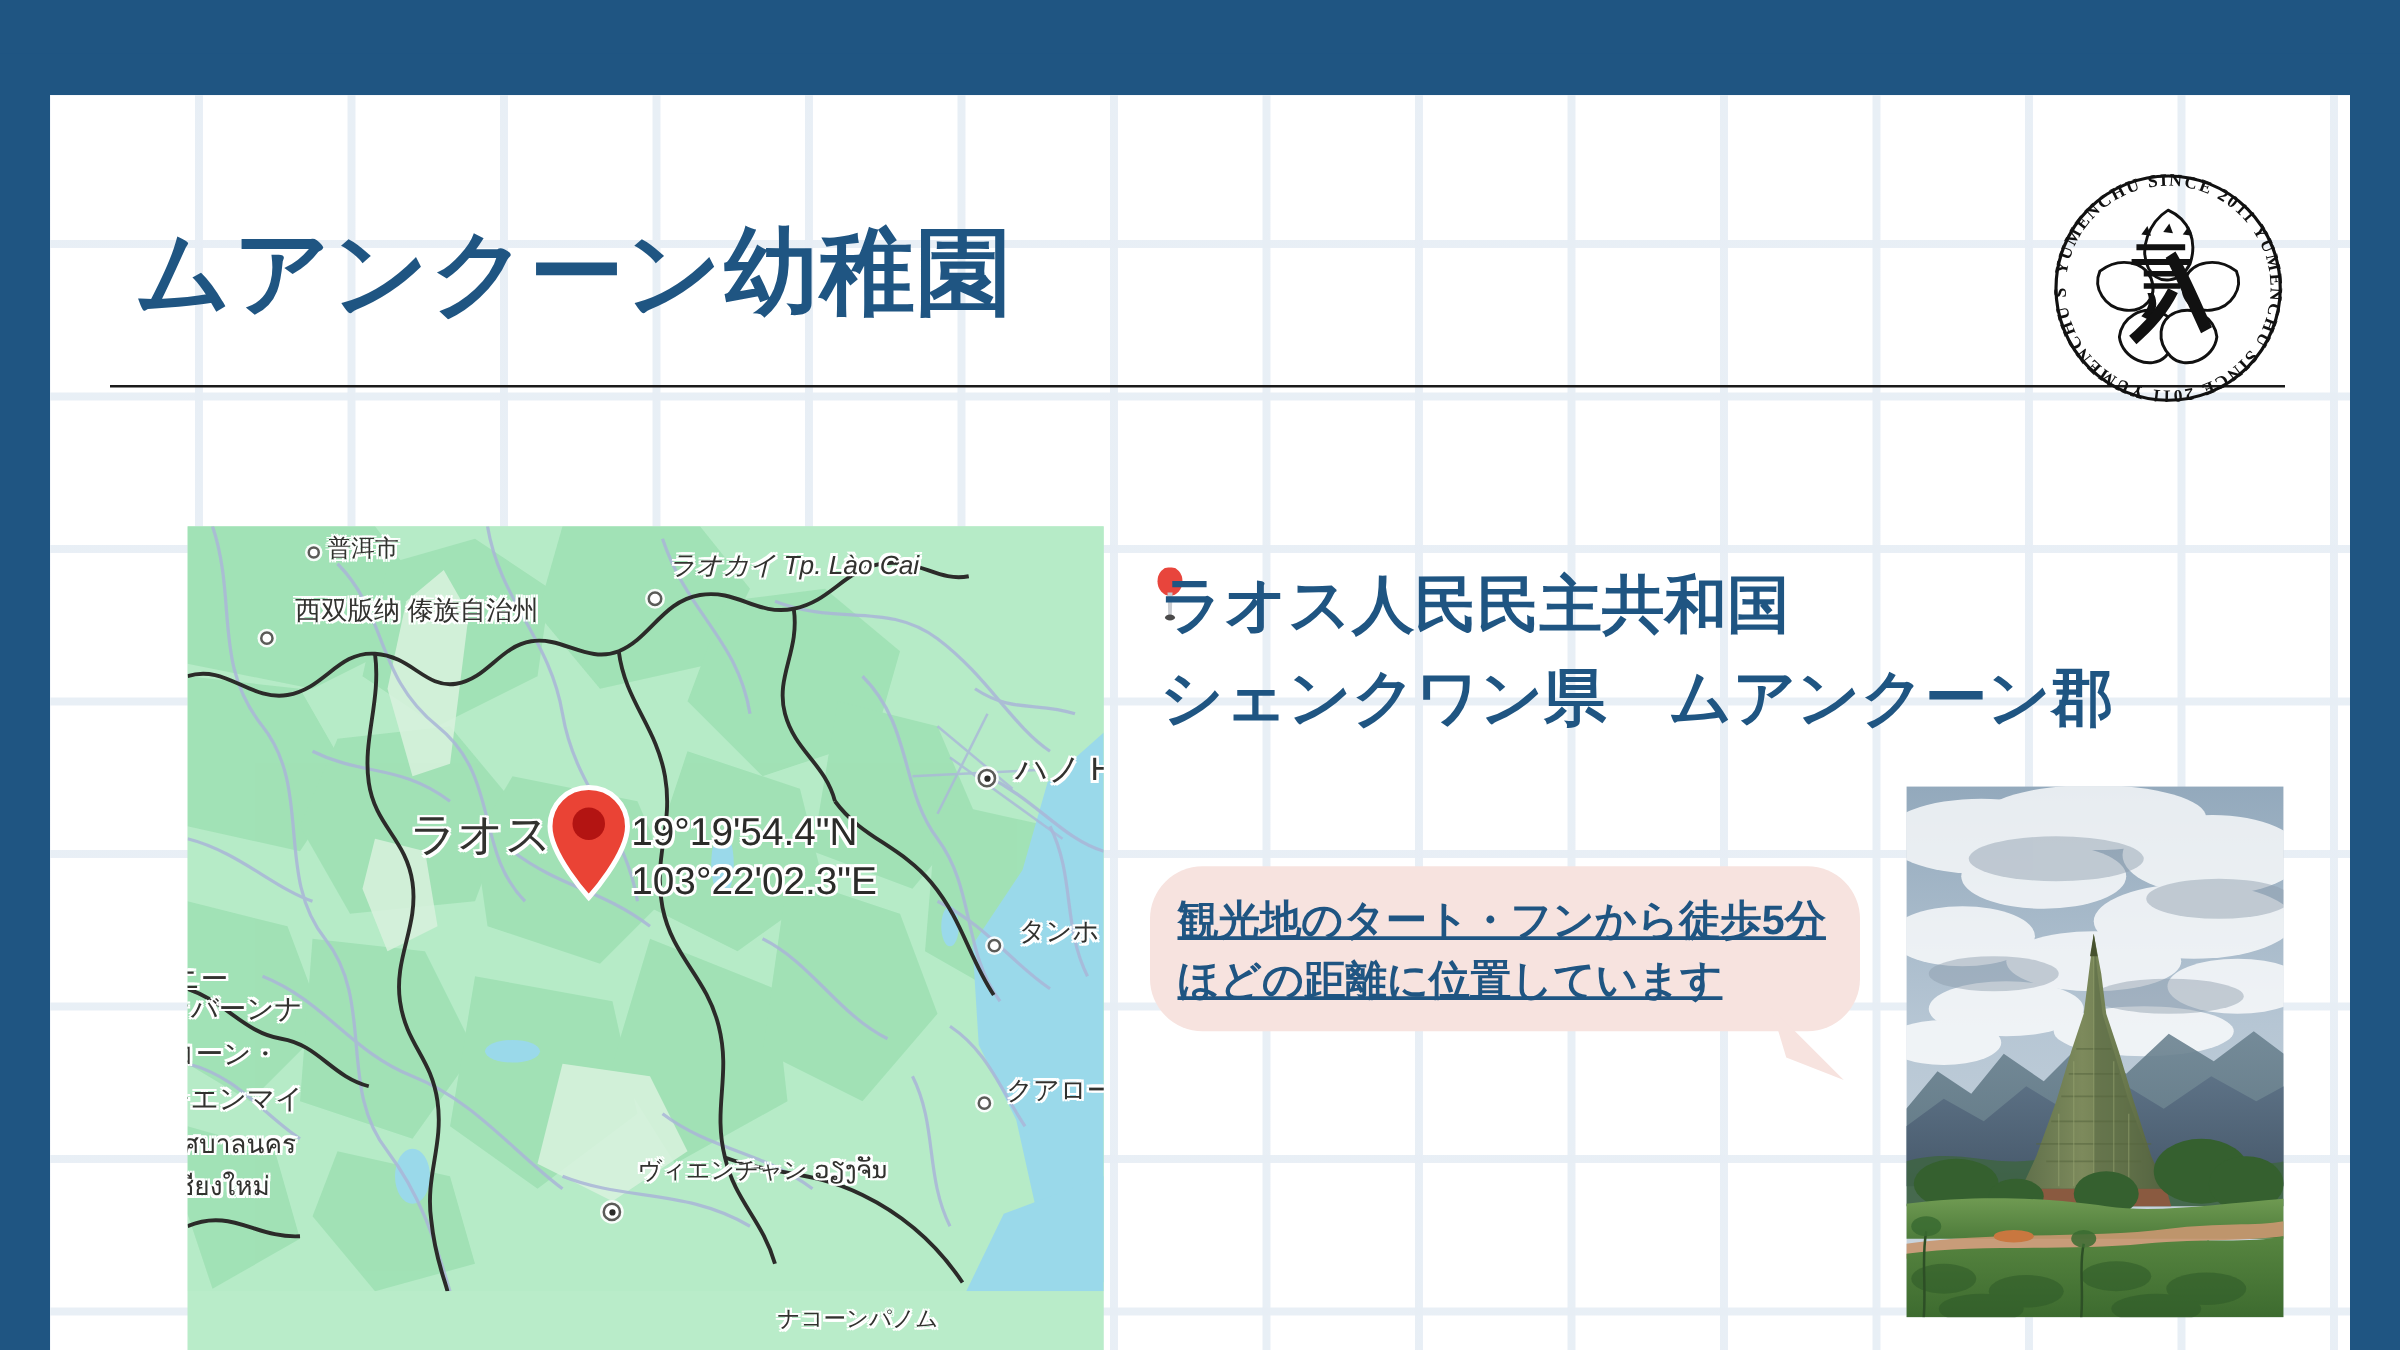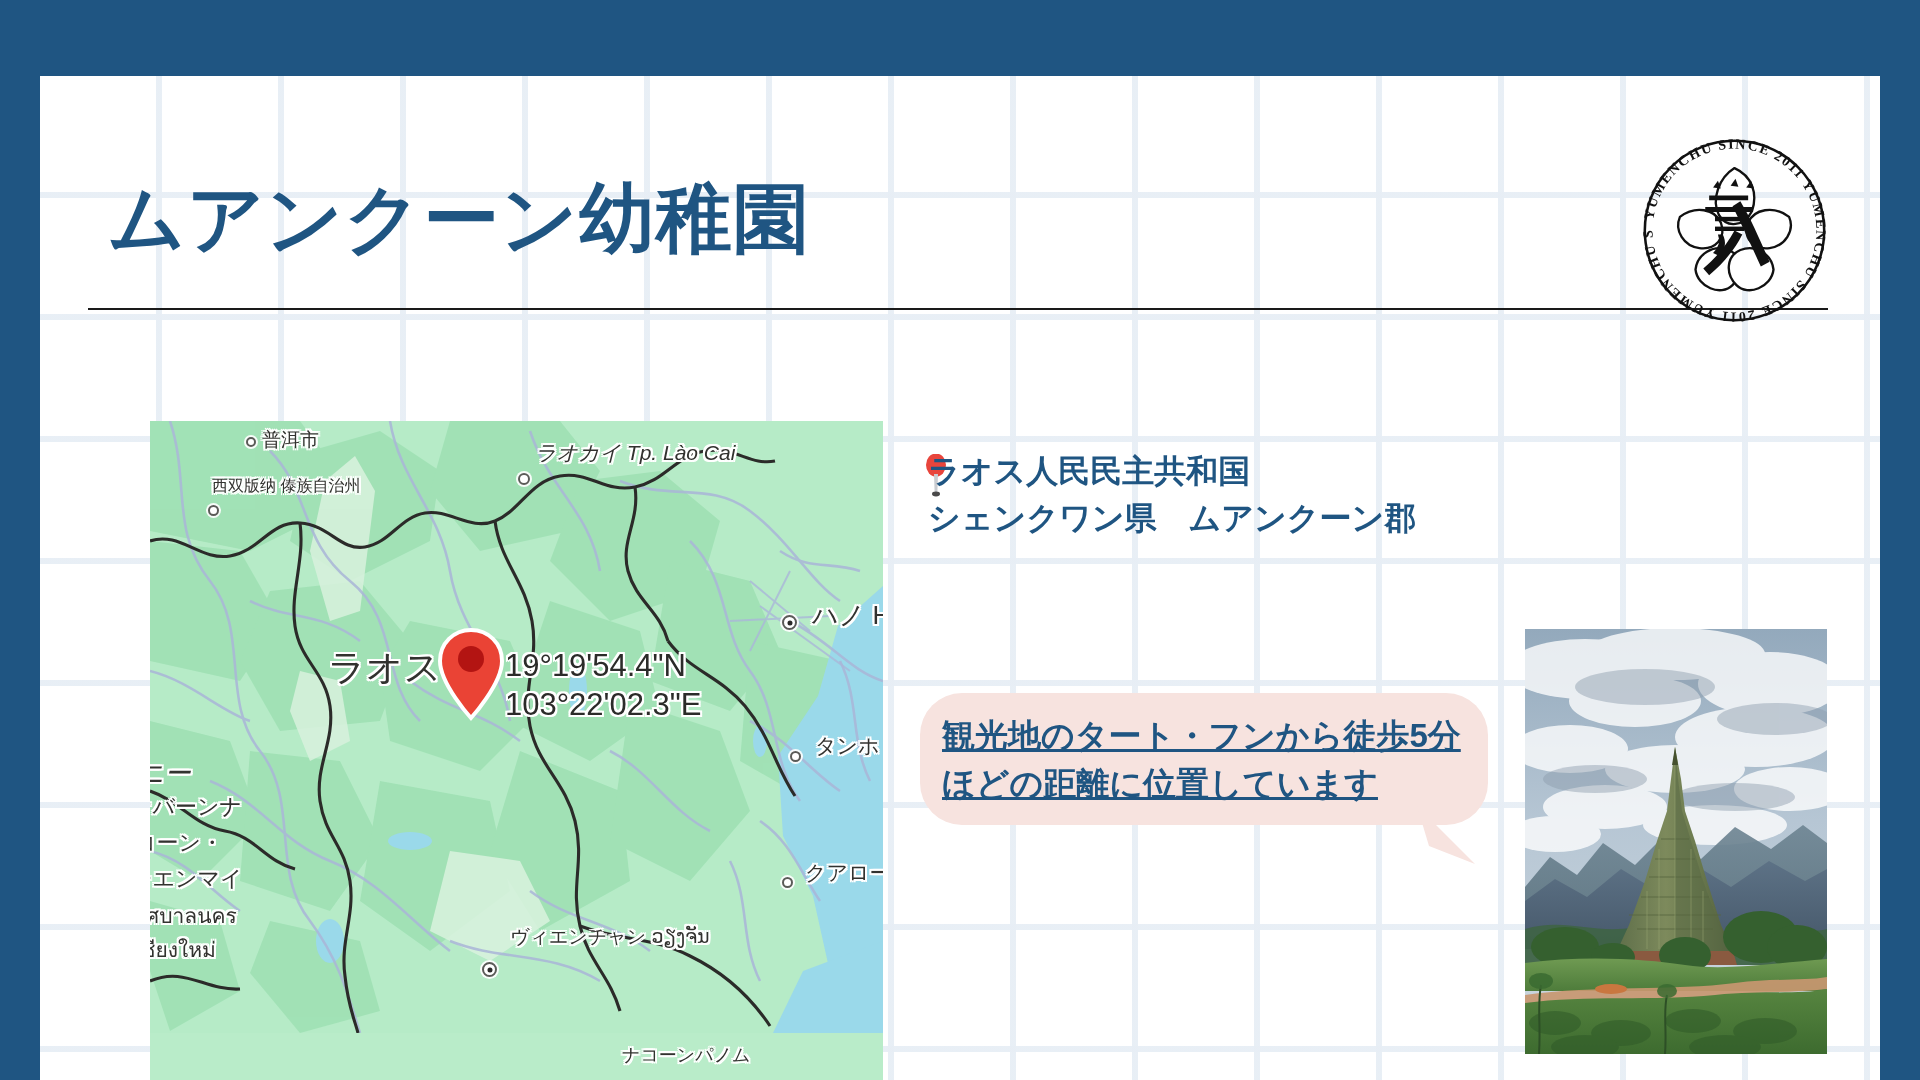--- a/index.html
+++ b/index.html
@@ -100,21 +100,21 @@
       -2px -2px 0 #fff, 2px -2px 0 #fff, -2px 2px 0 #fff, 2px 2px 0 #fff,
       -2px 0 0 #fff, 2px 0 0 #fff, 0 -2px 0 #fff, 0 2px 0 #fff;
     white-space:pre-line;
   }
 
   
   #address {
     position:absolute;
     left:888px; top:372px;
     color:#1F5582;
-    font-size:32px;
+    font-size:50px;
     font-weight:bold;
     line-height:1.47;
     white-space:pre-line;
   }
   #pin-emoji {
     position:absolute;
     left:883px; top:378px;
     width:26px; height:44px;
   }
 
@@ -269,21 +269,21 @@
         </g>
 
         <g stroke="#aab6d8" stroke-width="2" fill="none" opacity="0.8">
           <path d="M600 160 L660 210 M640 150 L600 230 M580 200 L680 195 M610 185 L700 250"></path>
         </g>
       </svg>
 
       <div class="mlabel" style="left:112px;top:8px;font-size:19px;">普洱市</div>
       <div class="mdot" style="left:96px;top:16px;width:10px;height:10px;"></div>
 
-      <div class="mlabel" style="left:62px;top:56px;font-size:16px;">西双版纳
+      <div class="mlabel" style="left:86px;top:56px;font-size:21px;">西双版纳
 傣族自治州</div>
       <div class="mdot" style="left:58px;top:84px;width:11px;height:11px;"></div>
 
       <div class="mlabel" style="left:385px;top:20px;font-size:21px;font-style:italic;">ラオカイ
 Tp. Lào Cai</div>
       <div class="mdot" style="left:368px;top:52px;width:12px;height:12px;"></div>
 
       <div class="mlabel" style="left:662px;top:180px;font-size:26px;">ハノ
 Hà N</div>
       <div class="mdot filled" style="left:632px;top:194px;width:15px;height:15px;"></div>
@@ -295,21 +295,21 @@
       <div class="mlabel" style="left:655px;top:440px;font-size:21px;">クアロー
 Tp. Vinh</div>
       <div class="mdot" style="left:632px;top:456px;width:11px;height:11px;"></div>
 
       <div class="mlabel" style="left:360px;top:505px;font-size:19px;">ヴィエンチャン
 ວຽງຈັນ</div>
       <div class="mdot filled" style="left:332px;top:541px;width:15px;height:15px;"></div>
 
       <div class="mlabel" style="left:472px;top:624px;font-size:18px;">ナコーンパノム</div>
 
-      <div class="mlabel" style="left:-12px;top:338px;font-size:26px;font-style:italic;">ニー</div>
+      <div class="mlabel" style="left:-12px;top:350px;font-size:22px;">ニー</div>
       <div class="mlabel" style="left:-20px;top:374px;font-size:22px;">ナバーンナ</div>
       <div class="mlabel" style="left:-16px;top:410px;font-size:22px;">コーン・</div>
       <div class="mlabel" style="left:-20px;top:446px;font-size:22px;">チエンマイ</div>
       <div class="mlabel" style="left:-18px;top:483px;font-size:21px;">ทศบาลนคร</div>
       <div class="mlabel" style="left:-16px;top:517px;font-size:21px;">เชียงใหม่</div>
 
       <div class="mlabel" style="left:178px;top:226px;font-size:37px;font-weight:500;text-align:right;">ラオス</div>
 
       <div id="pin">
         <svg viewBox="0 0 74 96" xmlns="http://www.w3.org/2000/svg">

